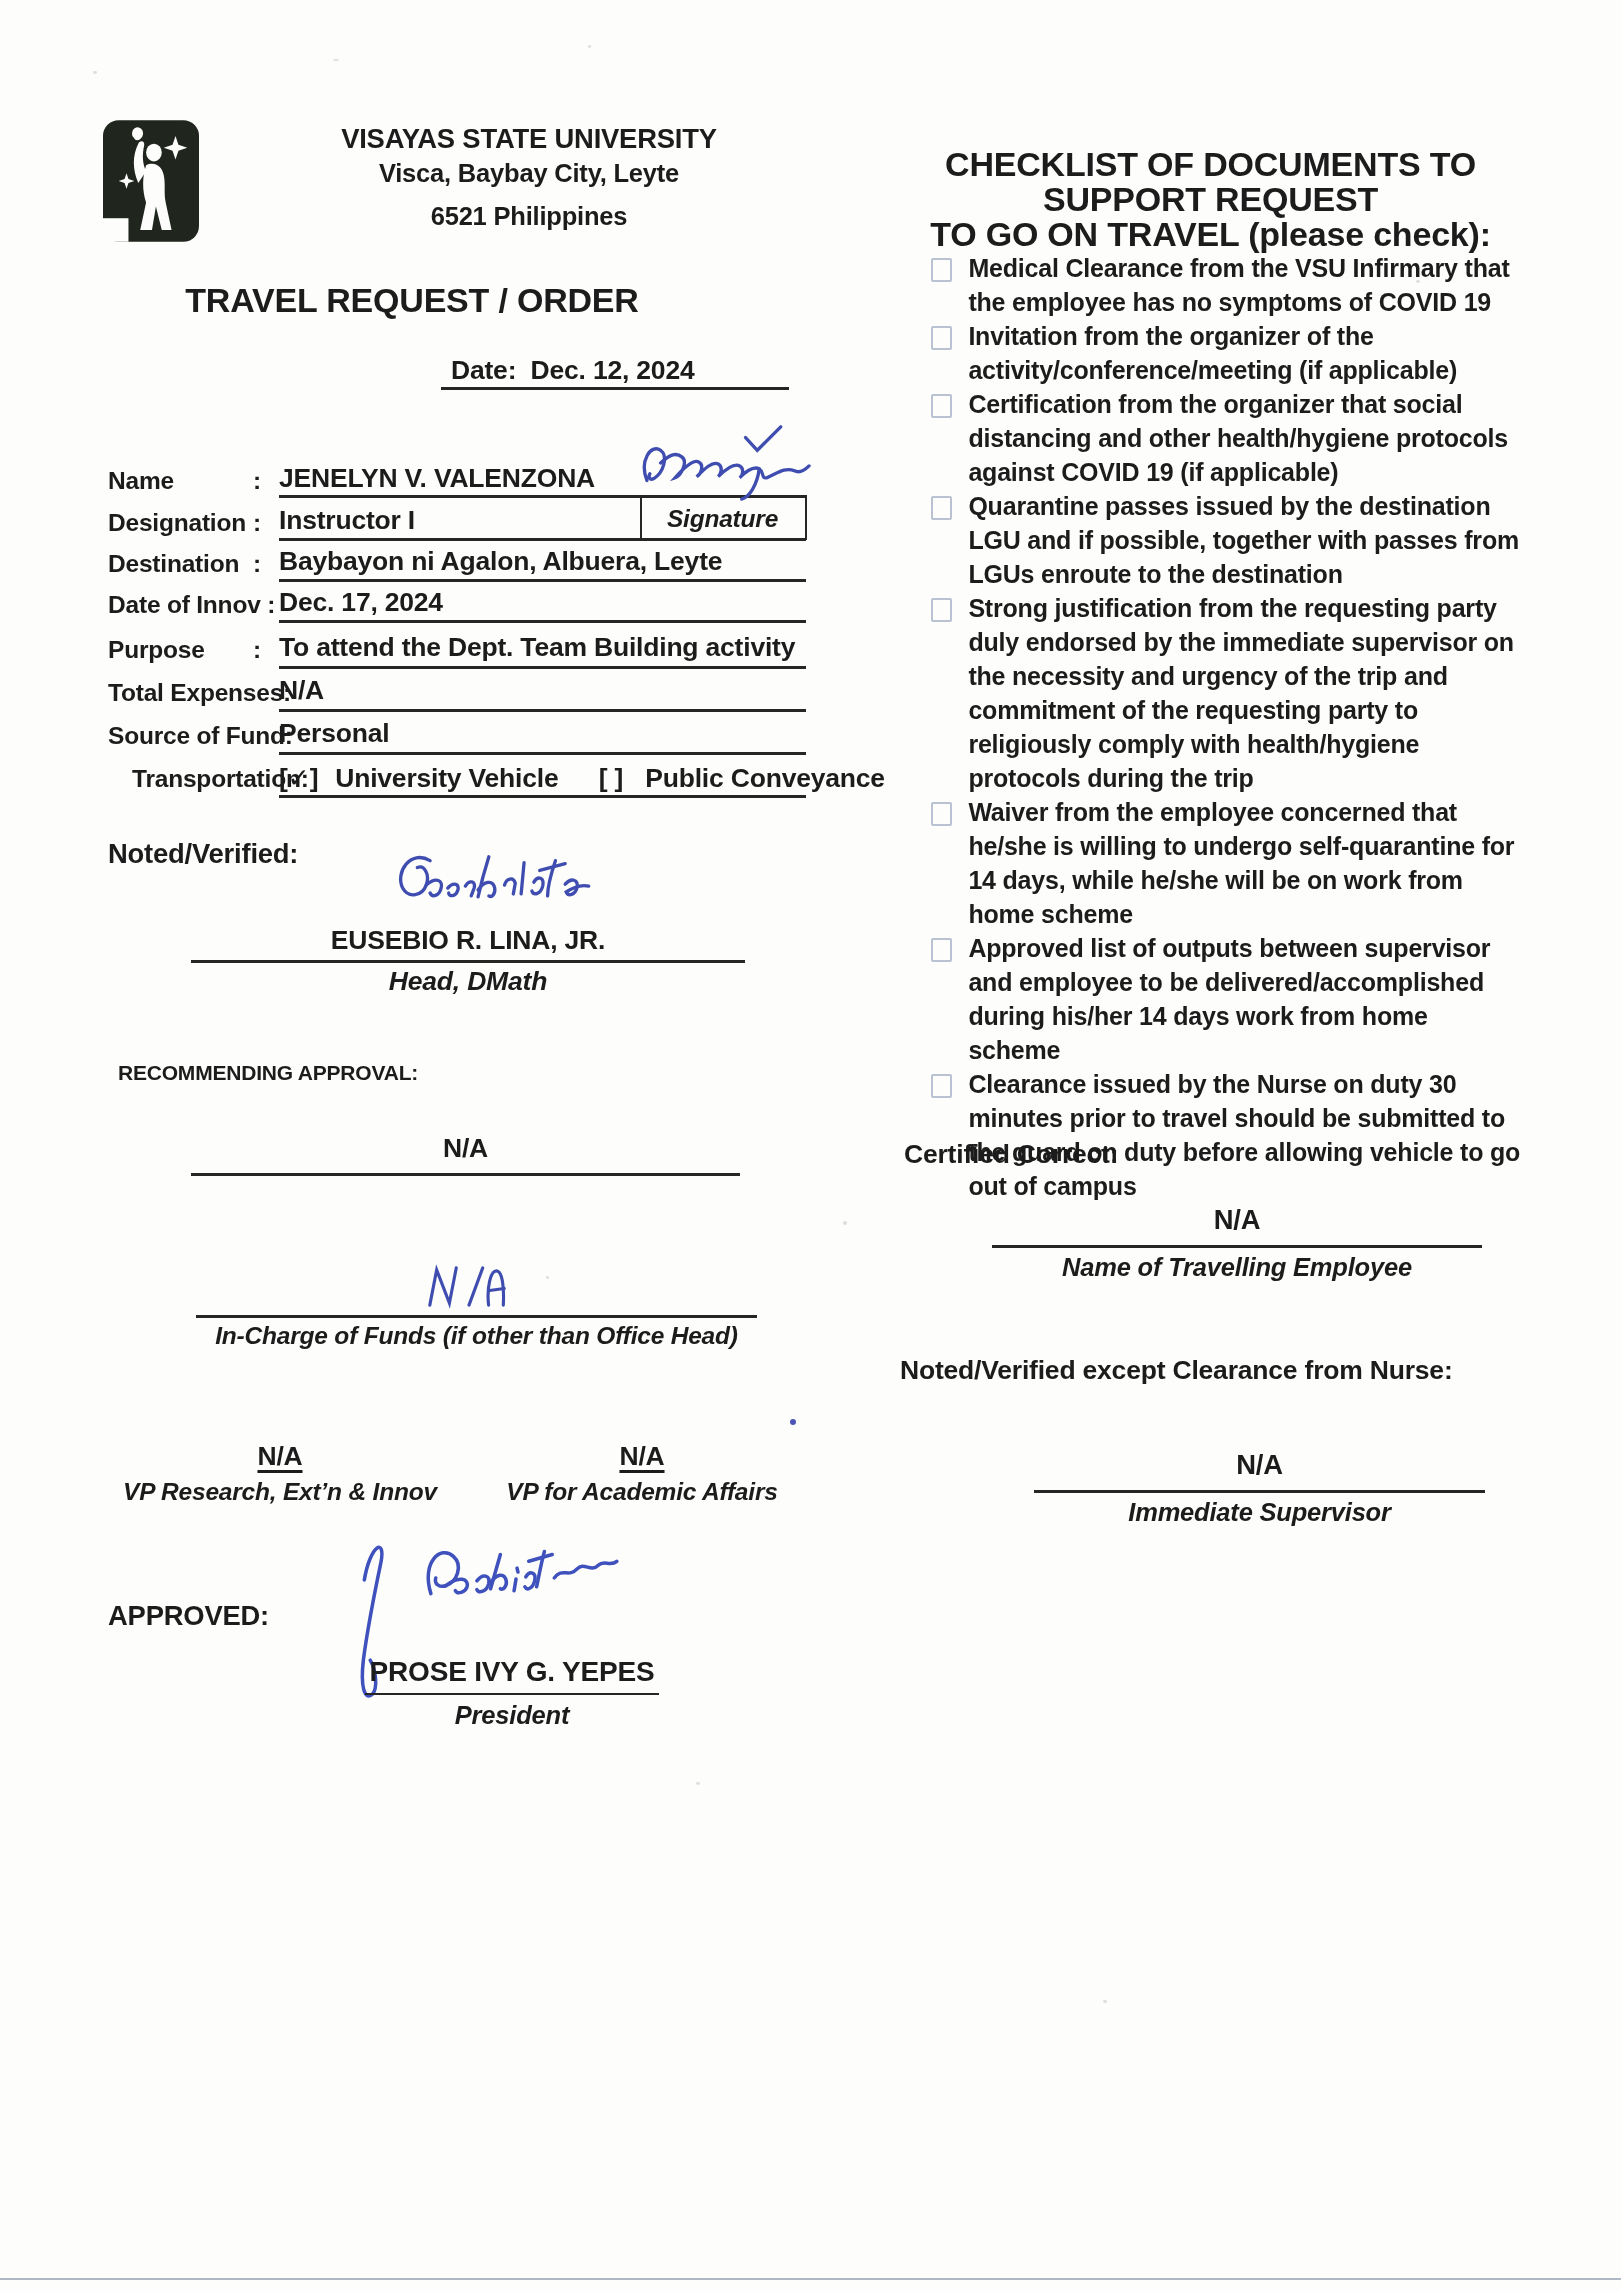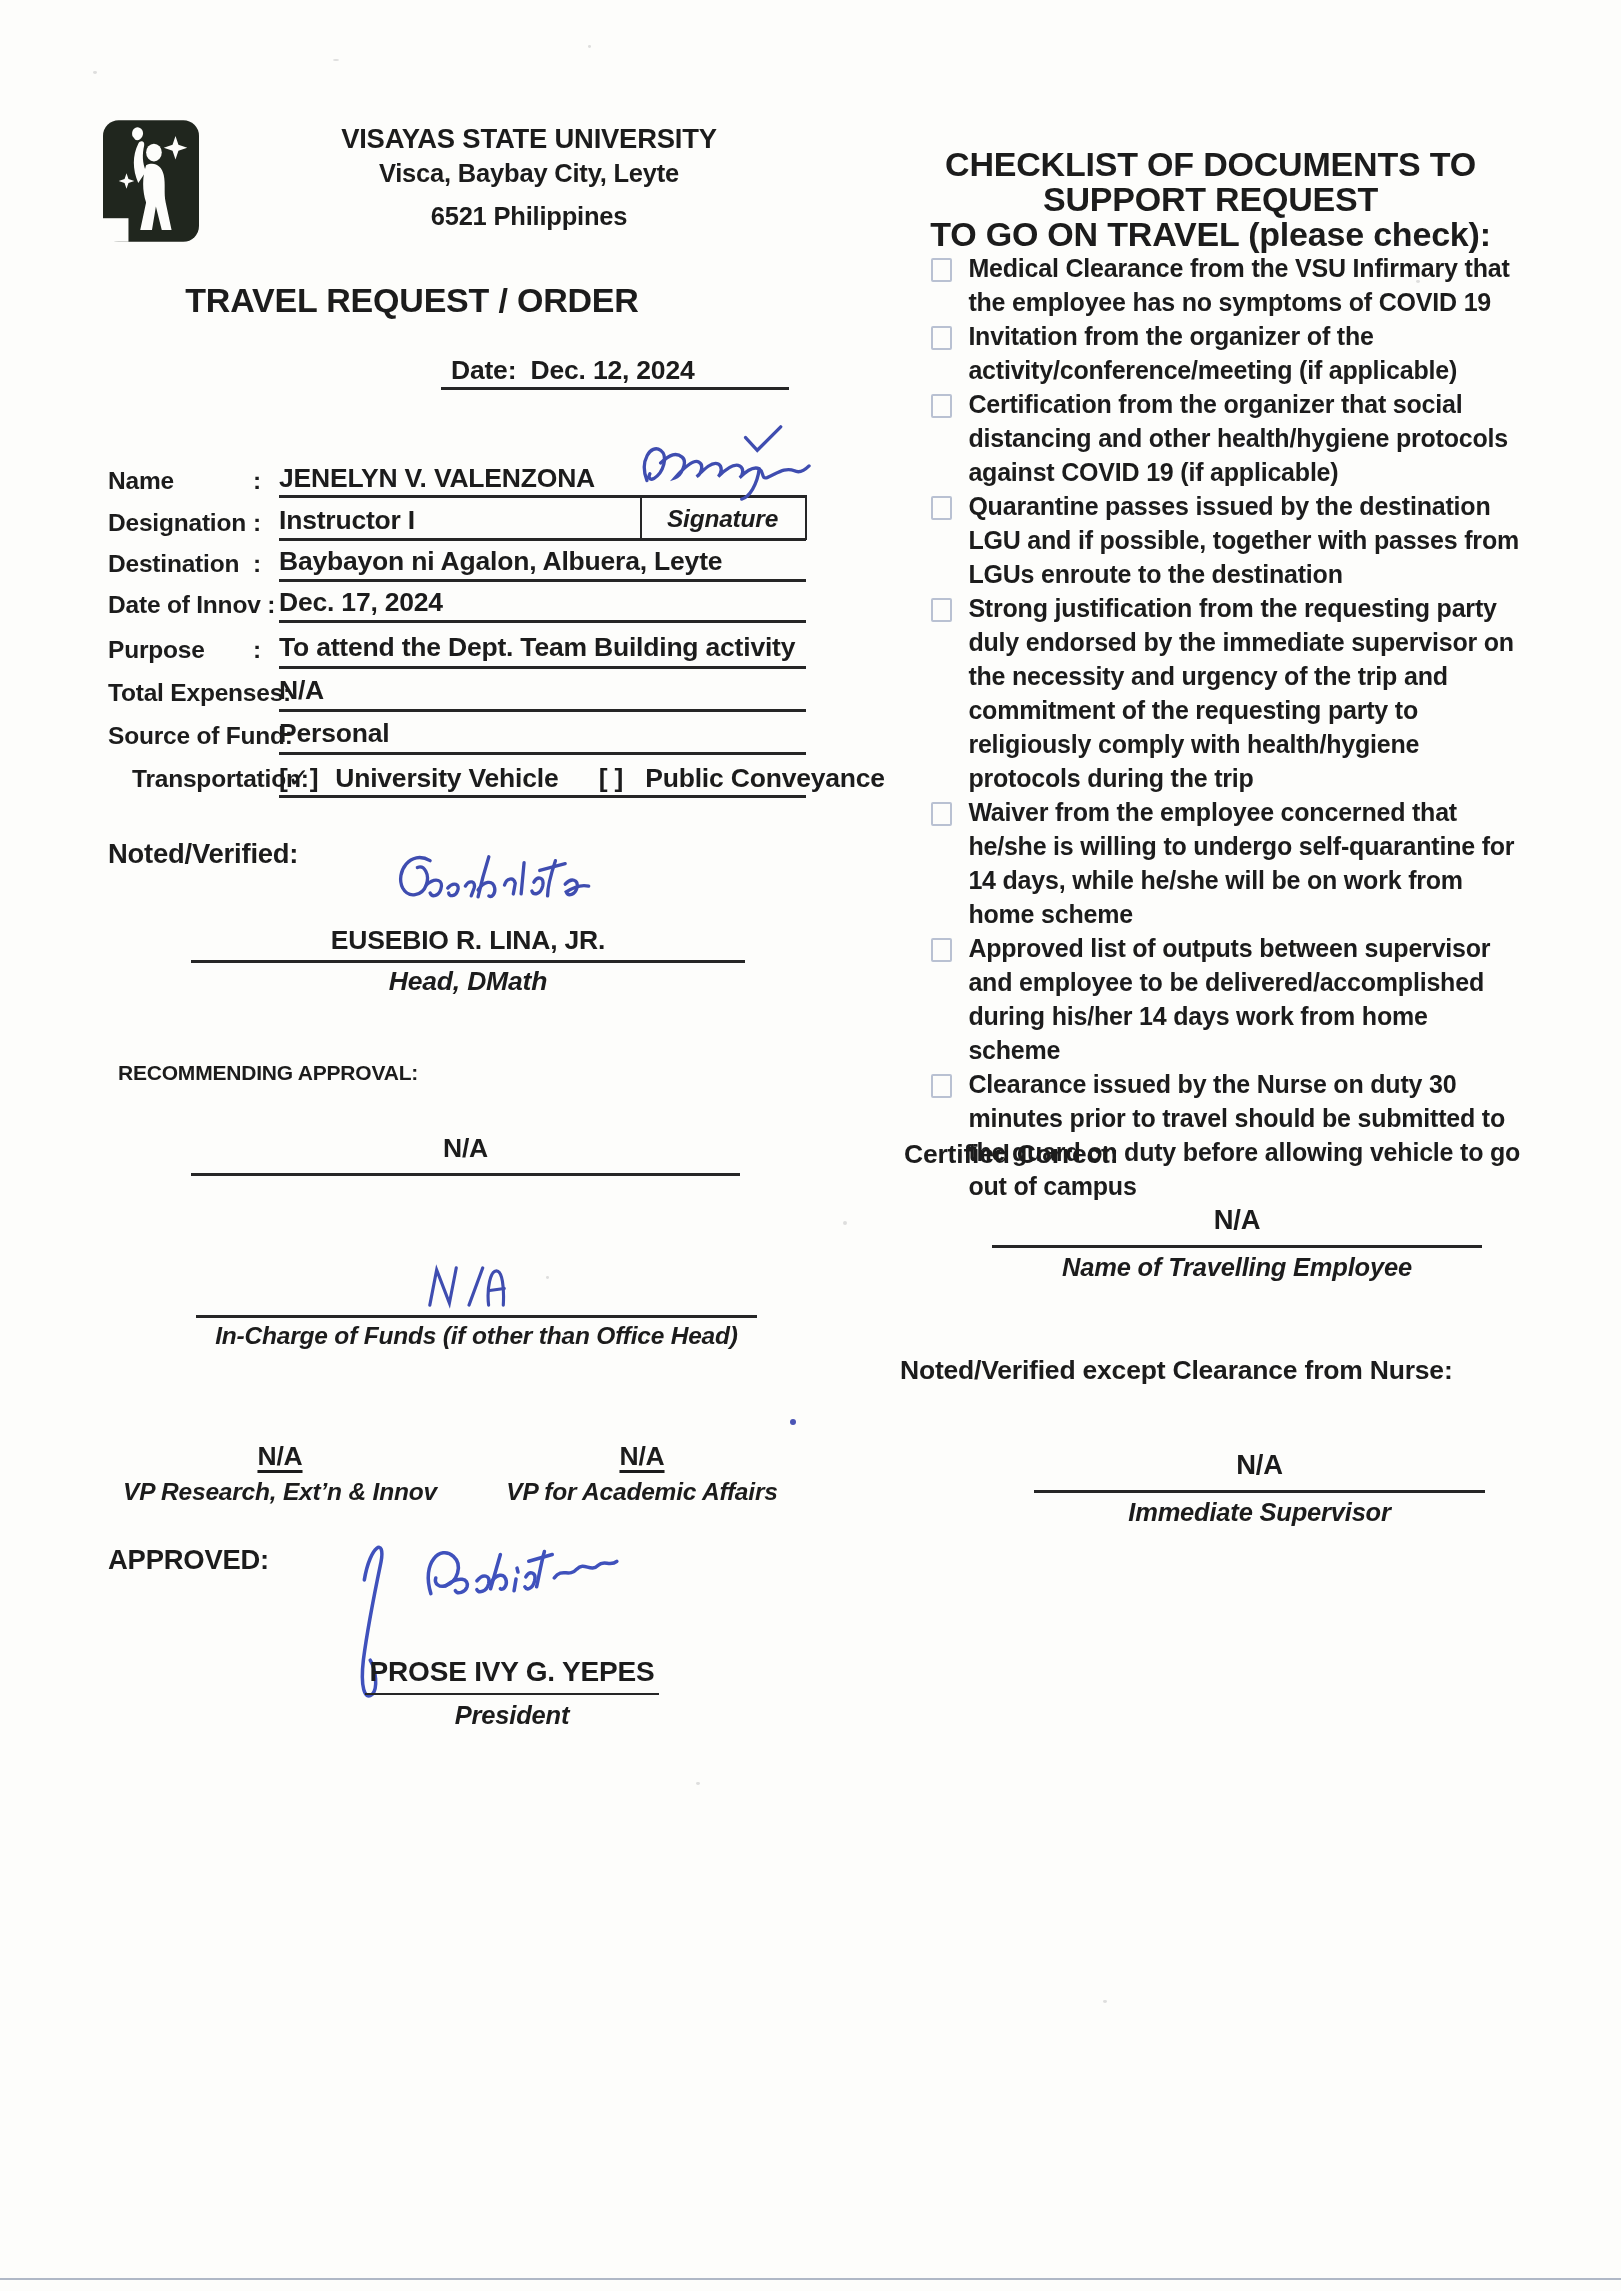--- a/index.html
+++ b/index.html
@@ -150,21 +150,21 @@
   <div class="abs center" style="left:123px;top:1441px;width:314px;">
     <div class="b" style="font-size:26.5px;text-decoration:underline;text-underline-offset:4.9px;text-decoration-thickness:2.5px;">N/A</div>
     <div class="b i" style="font-size:24.5px;margin-top:5.9px;">VP Research, Ext’n &amp; Innov</div>
   </div>
   <div class="abs center" style="left:485px;top:1441px;width:314px;">
     <div class="b" style="font-size:26.5px;text-decoration:underline;text-underline-offset:4.9px;text-decoration-thickness:2.5px;">N/A</div>
     <div class="b i" style="font-size:24.5px;margin-top:5.9px;">VP for Academic Affairs</div>
   </div>
   <div class="abs" style="left:790px;top:1419px;width:5.9px;height:5.9px;border-radius:50%;background:#4b55b5;"></div>
 
-  <div class="abs b" style="left:108px;top:1544px;font-size:27.4px;">APPROVED:</div>
+  <div class="abs b" style="left:108px;top:1600px;font-size:27.4px;">APPROVED:</div>
   <div class="abs" style="left:333px;top:1521px;">
     <svg width="323" height="201" viewBox="0 0 330 205">
       <g fill="none" stroke="#3f51bc" stroke-width="3.6" stroke-linecap="round">
         <path d="M32,60 C38,24 54,16 49,42 C44,66 36,104 31,142 C28,168 32,184 40,177 C46,171 44,152 38,142"></path>
         <path d="M100,74 C90,42 110,24 123,36 C133,45 127,62 115,66 C109,68 103,64 105,58"></path>
         <path d="M115,66 C129,55 139,59 137,67 C135,73 127,75 125,71"></path>
         <path d="M147,61 C153,53 161,55 159,64 C157,72 149,74 147,70"></path>
         <path d="M171,34 C167,48 163,62 161,69"></path>
         <path d="M161,63 C167,54 175,52 177,61 C178,67 173,71 171,69"></path>
         <path d="M187,59 L185,71"></path>

